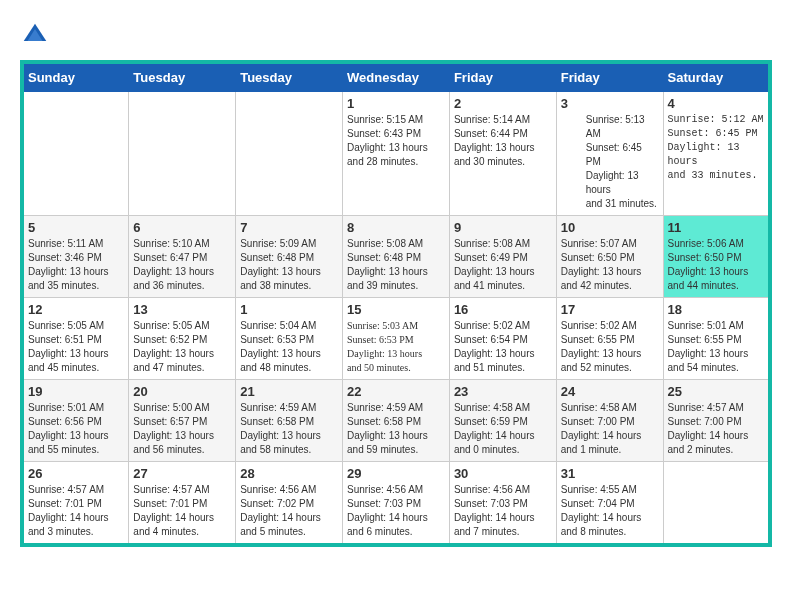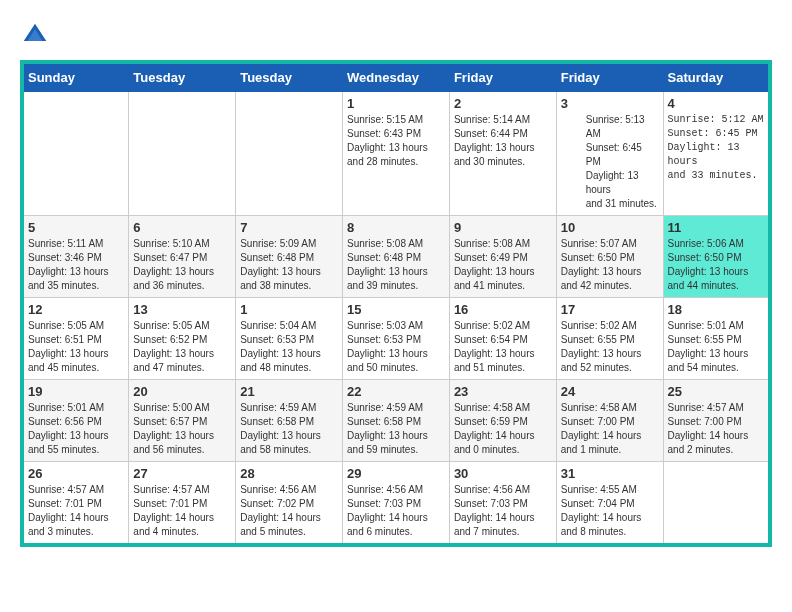--- a/index.html
+++ b/index.html
@@ -227,21 +227,21 @@
         </td>
         <td>
           <span class="day-num">1</span>
           <div class="day-detail" style="white-space: pre-line;">Sunrise: 5:04 AM
 Sunset: 6:53 PM
 Daylight: 13 hours
 and 48 minutes.</div>
         </td>
         <td>
           <span class="day-num">15</span>
-          <div class="day-detail" style="white-space: pre-line;">Sunrise: 5:03 AM
+          <div class="day-detail" style="white-space: pre-line; font-family: Liberation Serif, serif;">Sunrise: 5:03 AM
 Sunset: 6:53 PM
 Daylight: 13 hours
 and 50 minutes.</div>
         </td>
         <td>
           <span class="day-num">16</span>
           <div class="day-detail" style="white-space: pre-line;">Sunrise: 5:02 AM
 Sunset: 6:54 PM
 Daylight: 13 hours
 and 51 minutes.</div>

